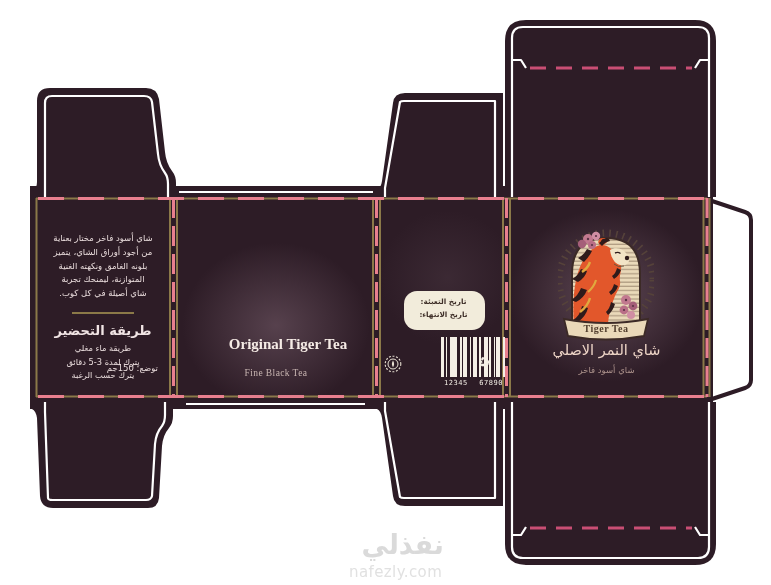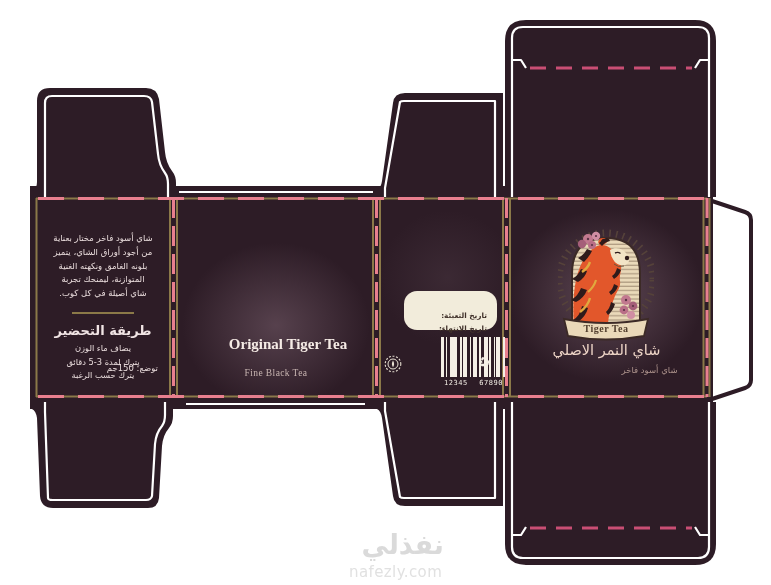--- a/index.html
+++ b/index.html
@@ -19,39 +19,39 @@
   .prep-title{font-size:13px;font-weight:bold;color:#f0e4e4;margin:0 0 5px 0;}
   .prep-step{font-size:8.3px;line-height:1.38;color:#e9dcdc;margin:0 0 2px 0;}
   .weight{position:absolute;right:12px;bottom:24px;font-size:8.5px;color:#e9dcdc;}
   
   .p2-inner{position:absolute;left:0;top:138px;width:100%;text-align:center;}
   .back-title{font-family:"Liberation Serif","DejaVu Serif",serif;font-weight:bold;
     font-size:15px;color:#f5ebe5;margin:0;padding-left:24px;}
   .back-sub{font-family:"Liberation Serif","DejaVu Serif",serif;font-size:9.5px;
     color:#c9b6b2;margin:15px 0 0 0;letter-spacing:.4px;}
   
-  .datebox{position:absolute;left:28px;top:93px;width:93px;height:39px;background:#f2ecdb;
-    border-radius:13px;box-sizing:border-box;padding:21px 10px 0 8px;text-align:right;}
+  .datebox{position:absolute;left:28px;top:93px;width:81px;height:39px;background:#f2ecdb;
+    border-radius:13px;box-sizing:border-box;padding:7px 10px 0 8px;text-align:center;}
   .datebox div{font-size:7.3px;font-weight:bold;color:#40312a;line-height:1.0;margin-bottom:6px;}
   .barcode{position:absolute;left:37px;top:139px;width:65px;text-align:center;padding-left:28px;}
   .bars{width:65px;height:40px;
     background:
       repeating-linear-gradient(90deg,#f4efe6 0 1.6px,rgba(0,0,0,0) 1.6px 4.8px),
       repeating-linear-gradient(90deg,#f4efe6 0 2.8px,rgba(0,0,0,0) 2.8px 11px),
       repeating-linear-gradient(90deg,rgba(0,0,0,0) 0 9px,#f4efe6 9px 10.5px,rgba(0,0,0,0) 10.5px 23px);}
   .bar-num{font-family:"DejaVu Sans Mono",monospace;font-size:7px;color:#f4efe6;
     margin-top:2px;word-spacing:7px;letter-spacing:.5px;}
   .recycle{position:absolute;left:102px;top:157px;font-size:14px;color:#f4efe6;line-height:1;}
   .stamp{position:absolute;left:8px;top:157px;}
   
   .logo-wrap{position:absolute;left:52px;top:26px;}
   .brand-ar{position:absolute;left:0;top:144px;width:100%;text-align:center;
     font-size:14.5px;color:#eed5c7;}
   .brand-sub{position:absolute;left:0;top:167px;width:100%;text-align:center;
-    font-size:8.5px;color:#ad938c;padding-left:43px;}
+    font-size:8.5px;color:#ad938c;}
   
   .wm-ar{position:absolute;left:399px;top:530px;width:45px;font-size:27px;font-weight:bold;
     color:#dadada;direction:rtl;line-height:1.1;}
   .wm-en{position:absolute;left:349px;top:563px;font-size:15px;color:#e1e1e1;letter-spacing:.4px;}
 </style>
 </head>
 <body>
 
 <div class="stage">
 
@@ -110,21 +110,21 @@
       <path d="M530,68 L692,68" stroke-dasharray="16 10"></path>
       <path d="M530,528 L692,528" stroke-dasharray="16 10"></path>
     </g>
   </svg>
 
   <div class="panel p1 rtl">
     <div class="p1-inner">
       <p class="desc-par">شاي أسود فاخر مختار بعناية من أجود أوراق الشاي، يتميز بلونه الغامق ونكهته الغنية المتوازنة، ليمنحك تجربة شاي أصيلة في كل كوب.</p>
       <div class="divider"></div>
       <p class="prep-title">طريقة التحضير</p>
-      <p class="prep-step">يضاف ماء الوزن</p>
+      <p class="prep-step">طريقة ماء مغلي</p>
       <p class="prep-step">يترك لمدة 3-5 دقائق</p>
       <p class="prep-step">يترك حسب الرغبة</p>
     </div>
     <div class="weight">توضع: 150جم</div>
   </div>
 
   <div class="panel p2">
     <div class="p2-inner">
       <p class="back-title">Original Tiger Tea</p>
       <p class="back-sub">Fine Black Tea</p>

